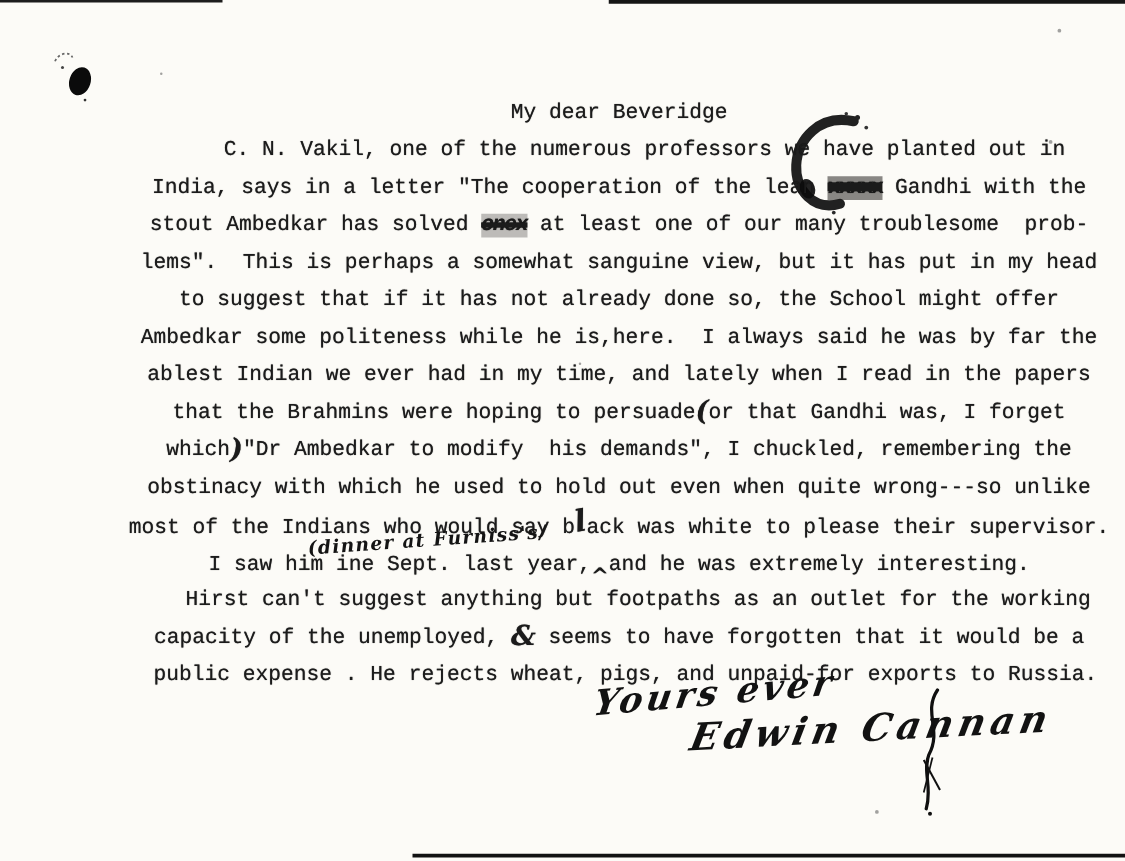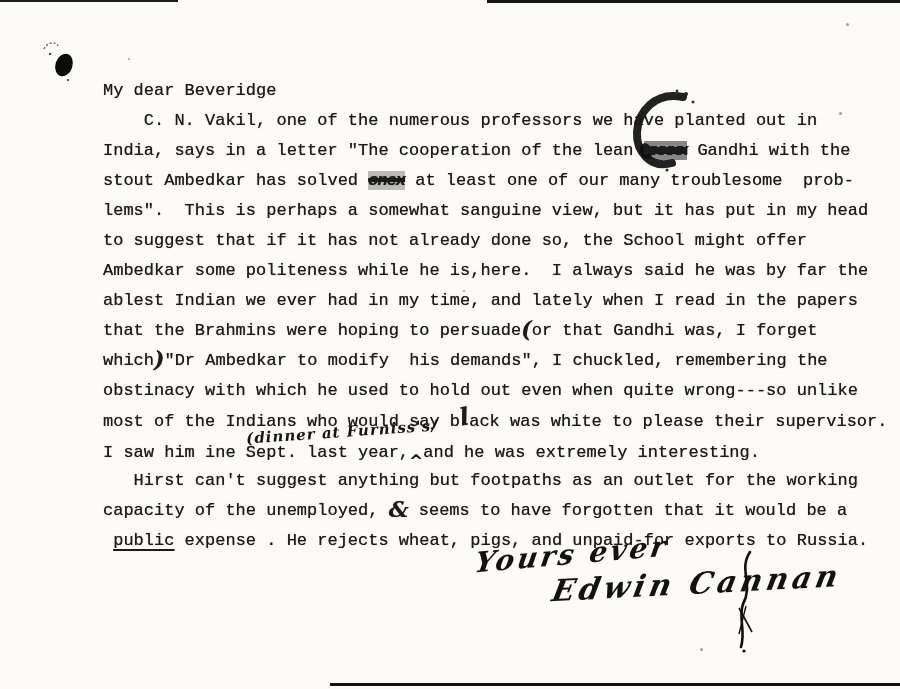--- a/index.html
+++ b/index.html
@@ -12,36 +12,36 @@
   
   .edge-top-1{position:absolute;top:0;left:0;width:178px;height:2px;background:#1d1d1d;}
   .edge-top-2{position:absolute;top:0;left:487px;width:413px;height:3px;background:#161616;}
   .edge-bottom{position:absolute;top:683px;left:330px;width:570px;height:3px;background:#121212;}
   
   .typed{font-size:17px;line-height:30px;white-space:pre;
          text-shadow:0 0 0.7px rgba(10,10,10,0.75);}
   .header-block{position:absolute;left:519px;top:20px;}
   .header-block .date-line{margin-left:9px;}
   .letter-body{position:absolute;left:103px;top:76px;}
-  .line{height:30px;}
+  .line{height:30px;text-align:center;}
   .s-plain{}
   .s-strike{font-weight:bold;letter-spacing:-1px;
     text-decoration:line-through;text-decoration-thickness:4px;
     background:rgba(25,22,20,0.28);font-style:italic;}
   .s-strike-heavy{font-weight:bold;letter-spacing:-1.5px;
     text-decoration:line-through;text-decoration-thickness:7px;
-    background:rgba(22,20,18,0.5);font-style:italic;}
+    background:rgba(22,20,18,0.5);}
   .s-hand{font-family:"DejaVu Serif",serif;font-style:italic;font-weight:bold;
     font-size:22px;line-height:1;vertical-align:-2px;}
   .s-handins{font-family:"DejaVu Serif",serif;font-style:italic;font-weight:bold;
     font-size:24px;line-height:1;display:inline-block;
     transform:rotate(-10deg) translateY(-1px);}
   .s-caret{font-family:"DejaVu Serif",serif;font-weight:bold;
     position:relative;top:10px;}
-  .s-u{text-decoration:underline;text-decoration-thickness:2px;text-underline-offset:4px;}
+  .s-u{text-decoration-thickness:2px;text-underline-offset:4px;}
   
   .annotation-dinner{
     position:absolute;left:246px;top:423px;
     font-family:"DejaVu Serif",serif;font-style:italic;font-weight:bold;
     font-size:15px;color:#141414;transform:rotate(-4deg);white-space:pre;
     letter-spacing:1px;
   }
   
   .signature-block{position:absolute;left:478px;top:546px;color:#121212;}
   .sig-closing{

